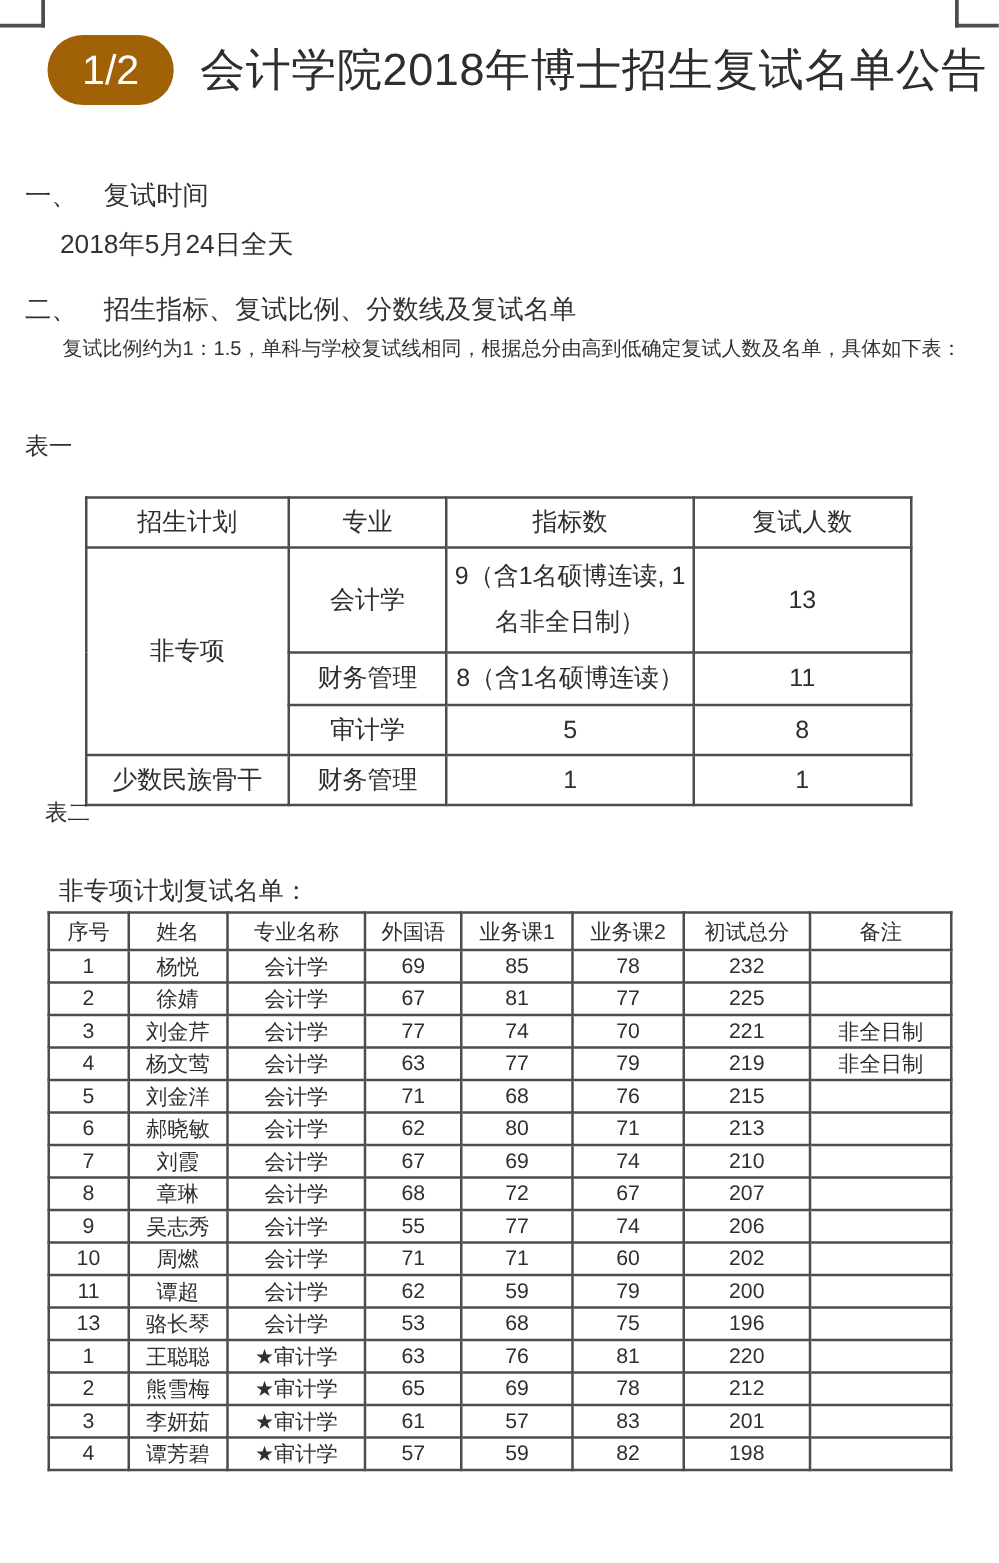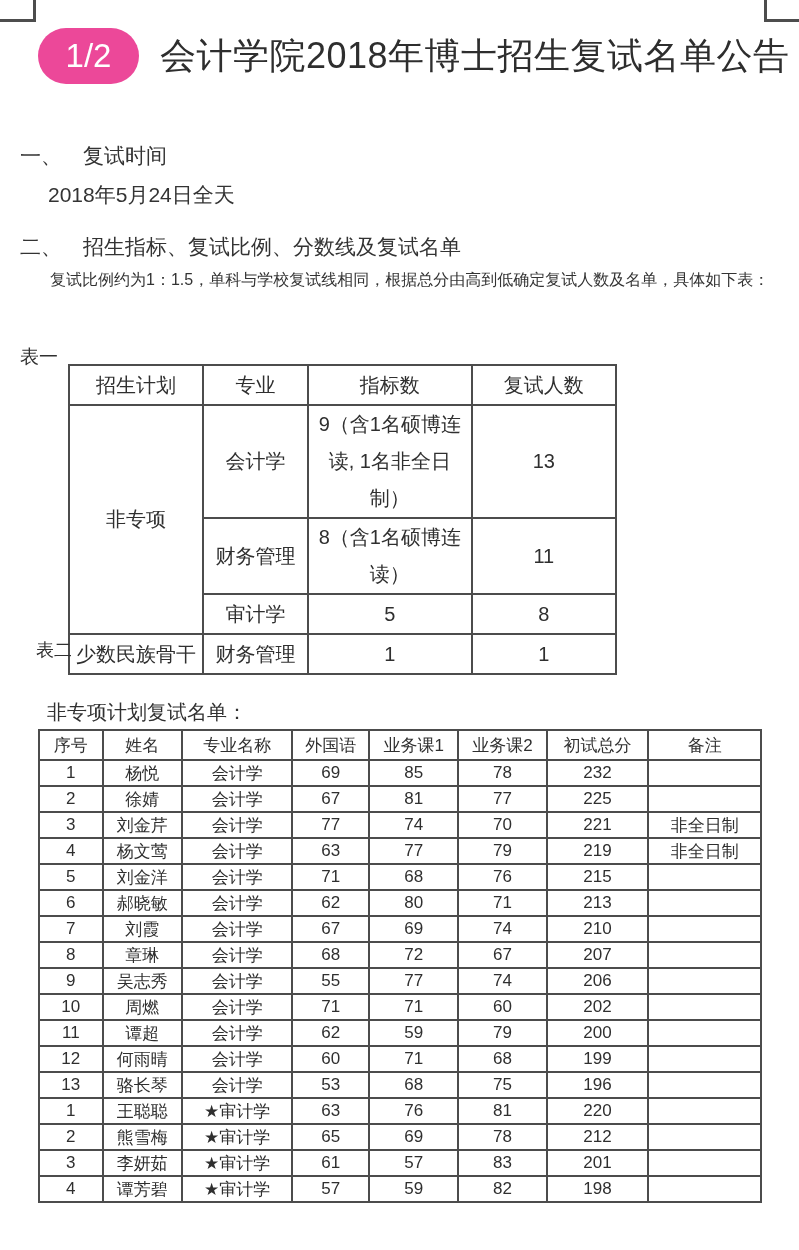--- a/index.html
+++ b/index.html
@@ -25,21 +25,21 @@
     border-left: 3px solid #4d4d4d;
     border-bottom: 3px solid #4d4d4d;
   }
 
   .header {
     position: absolute; top: 28px; left: 38px;
     display: flex; align-items: center;
   }
   .page-badge {
     width: 101px; height: 56px;
-    background: #ec4899;
+    background: #a16207;
     border-radius: 28px;
     color: #ffffff;
     font-size: 33px;
     display: flex; align-items: center; justify-content: center;
     flex: none;
   }
   .doc-title {
     margin-left: 21px;
     font-size: 36px;
     font-weight: 500;
@@ -67,21 +67,21 @@
   table { border-collapse: collapse; table-layout: fixed; }
   th, td {
     border: 2px solid #4c4c4c;
     text-align: center;
     vertical-align: middle;
     font-weight: normal;
     padding: 0 4px;
     overflow: hidden;
   }
 
-  .admission-table { position: absolute; top: 364px; left: 68px; width: 549px; }
+  .admission-table { position: absolute; top: 397px; left: 68px; width: 662px; }
   .admission-table th, .admission-table td { font-size: 20px; line-height: 1.85; color: #2f2f2f; }
   .admission-table thead tr { height: 40px; }
   .admission-table tbody tr:nth-child(1) { height: 84px; }
   .admission-table tbody tr:nth-child(2) { height: 42px; }
   .admission-table tbody tr:nth-child(3) { height: 40px; }
   .admission-table tbody tr:nth-child(4) { height: 40px; }
 
   .candidates-table { position: absolute; top: 729px; left: 38px; width: 724px; }
   .candidates-table th, .candidates-table td { font-size: 17px; color: #2f2f2f; }
   .candidates-table thead tr { height: 30px; }
@@ -277,30 +277,20 @@
         <td>11</td>
         <td>谭超</td>
         <td>会计学</td>
         <td>62</td>
         <td>59</td>
         <td>79</td>
         <td>200</td>
         <td></td>
       </tr>
       <tr>
-        <td>12</td>
-        <td>何雨晴</td>
-        <td>会计学</td>
-        <td>60</td>
-        <td>71</td>
-        <td>68</td>
-        <td>199</td>
-        <td></td>
-      </tr>
-      <tr>
         <td>13</td>
         <td>骆长琴</td>
         <td>会计学</td>
         <td>53</td>
         <td>68</td>
         <td>75</td>
         <td>196</td>
         <td></td>
       </tr>
       <tr>

